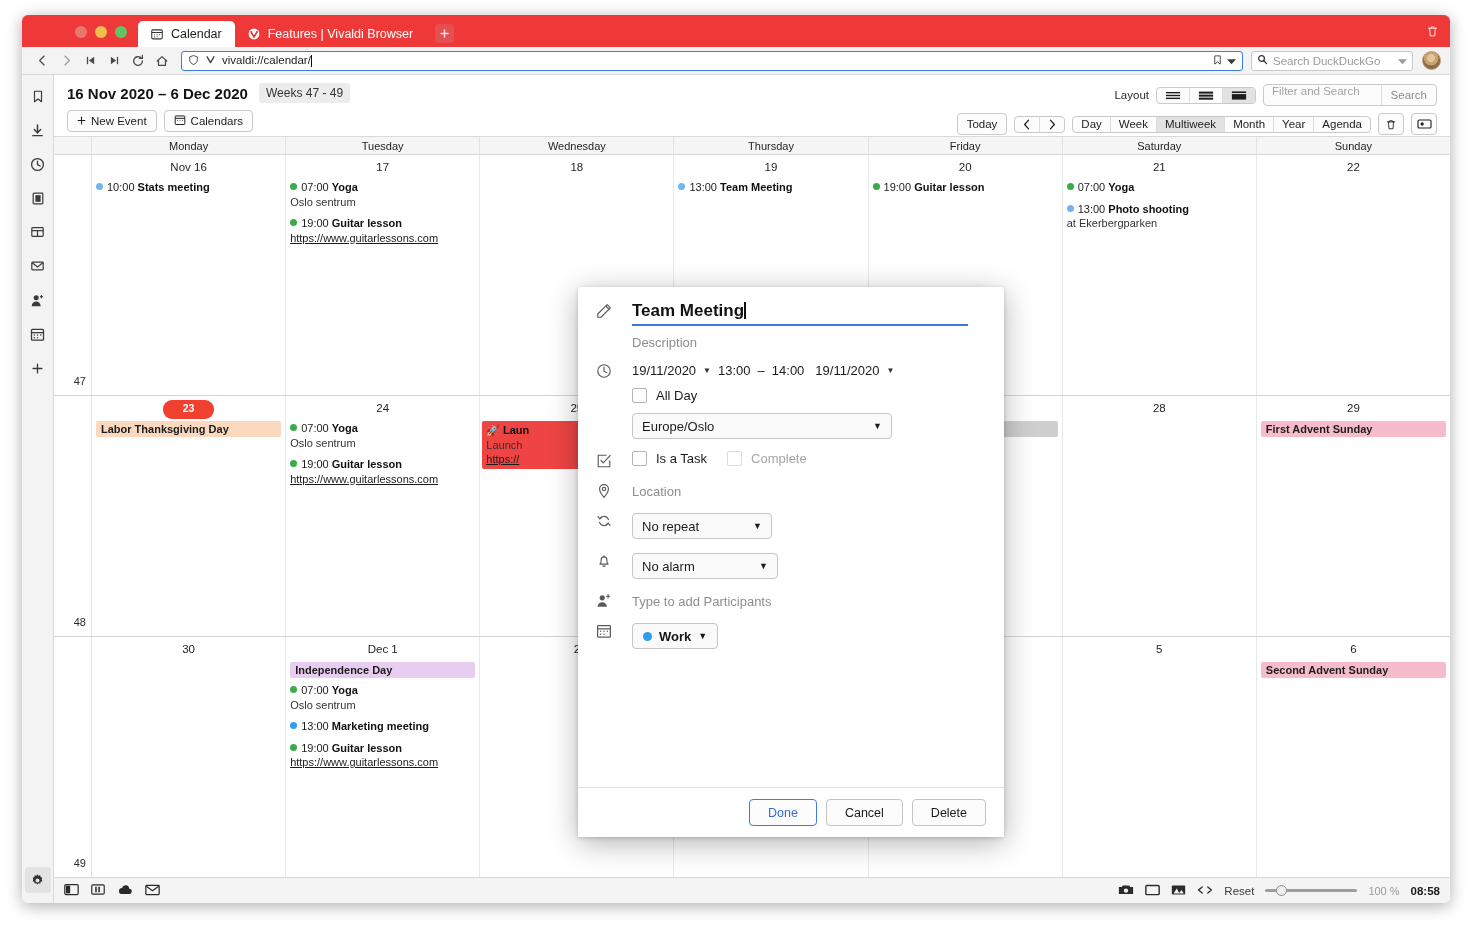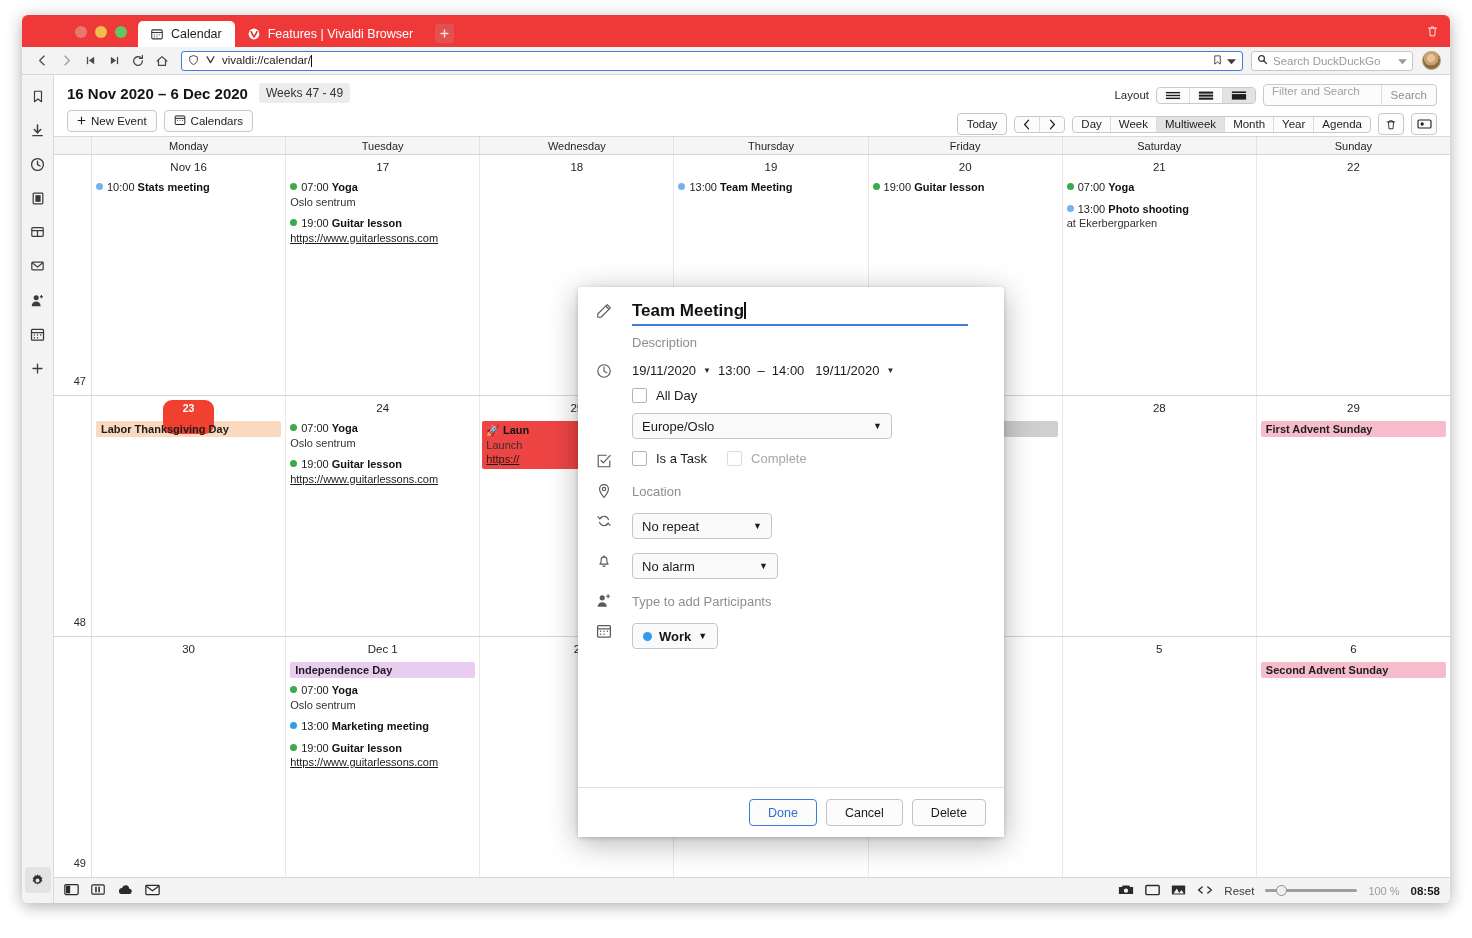--- a/index.html
+++ b/index.html
@@ -241,21 +241,21 @@
     padding: 4px 4px 0 4px;
     overflow: hidden;
   }
   .daycell:last-child { border-right: none; }
   .daynum {
     text-align: center; font-size: 11.5px; color: #1f1f1f;
     margin-bottom: 4px; height: 17px; line-height: 17px;
   }
   .today-badge {
     display: inline-block;
-    min-width: 17px; height: 34px; line-height: 17px;
+    min-width: 17px; height: 19px; line-height: 17px;
     padding: 0 20px;
     background: #f04030; color: #fff;
     border-radius: 9px; font-size: 10.5px; font-weight: bold;
   }
   .allday {
     font-size: 11px; font-weight: bold; color: #1c1c1c;
     padding: 2px 5px; border-radius: 2px;
     margin-bottom: 5px;
     white-space: nowrap; overflow: hidden; text-overflow: ellipsis;
   }

